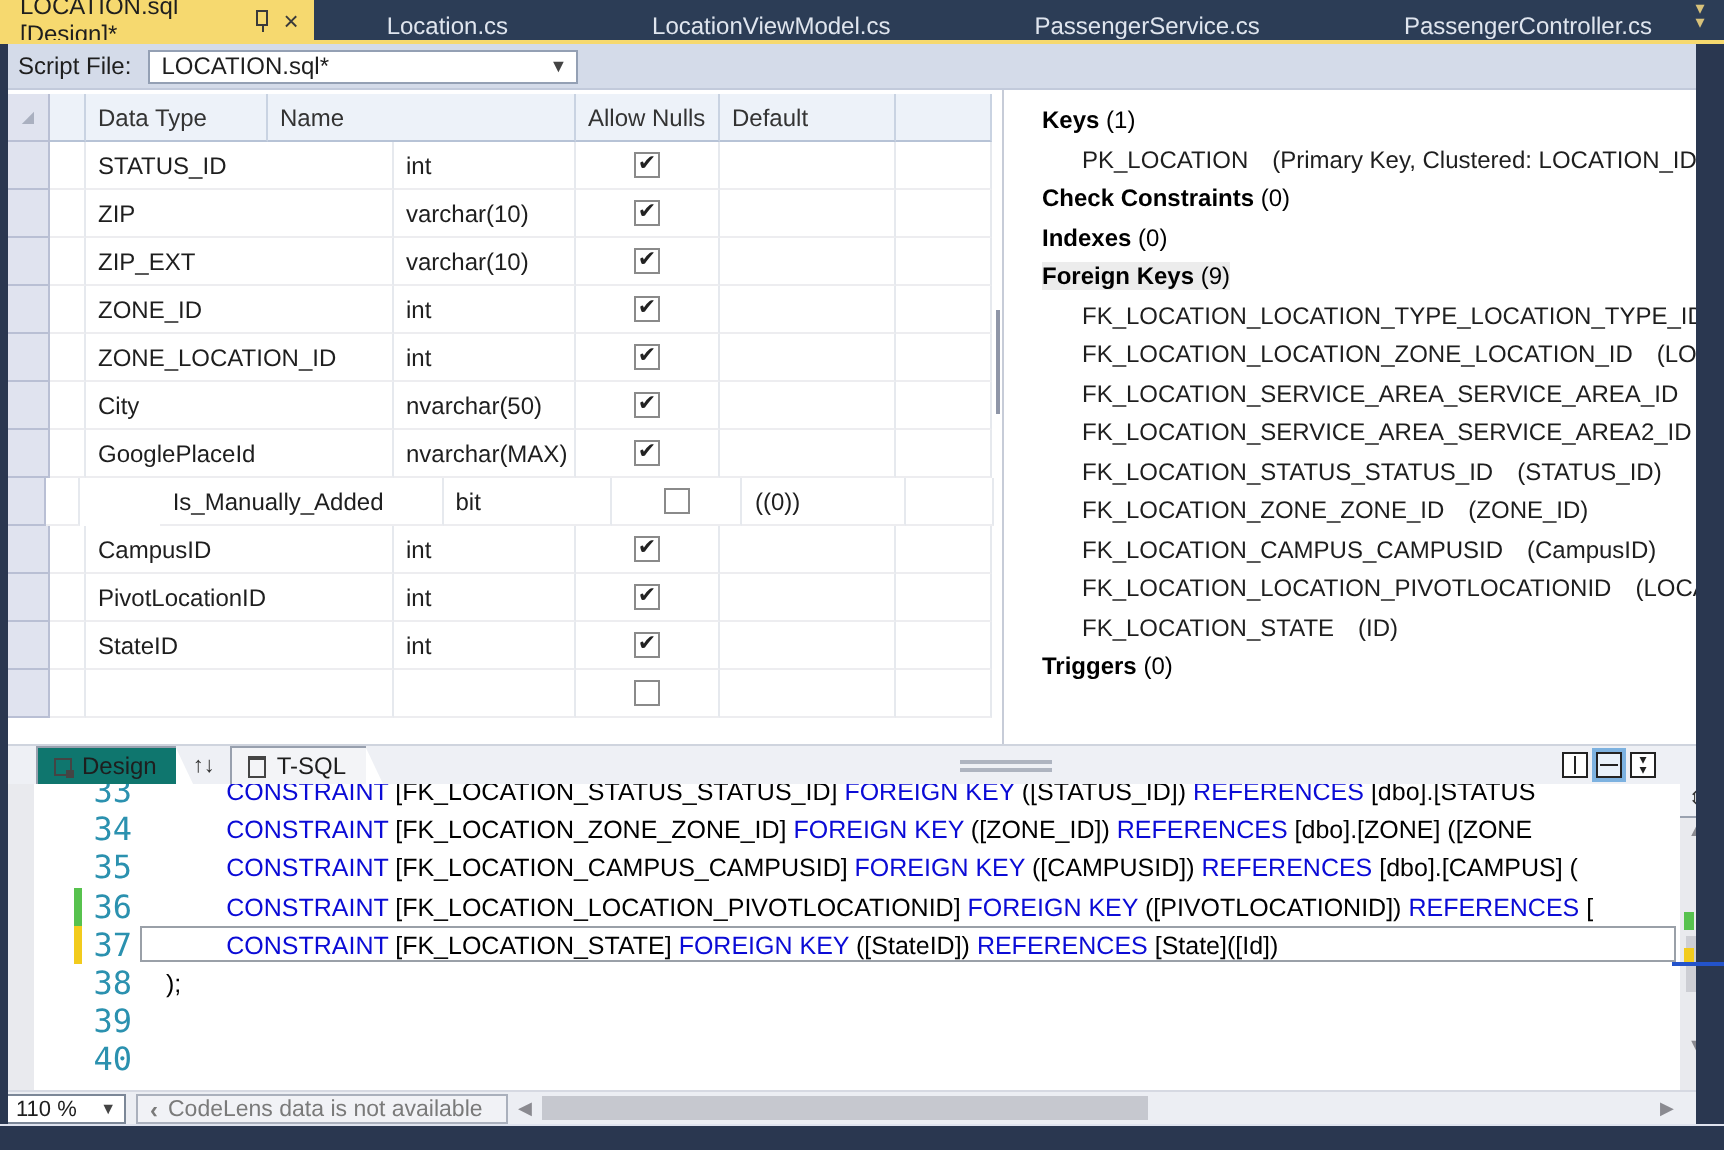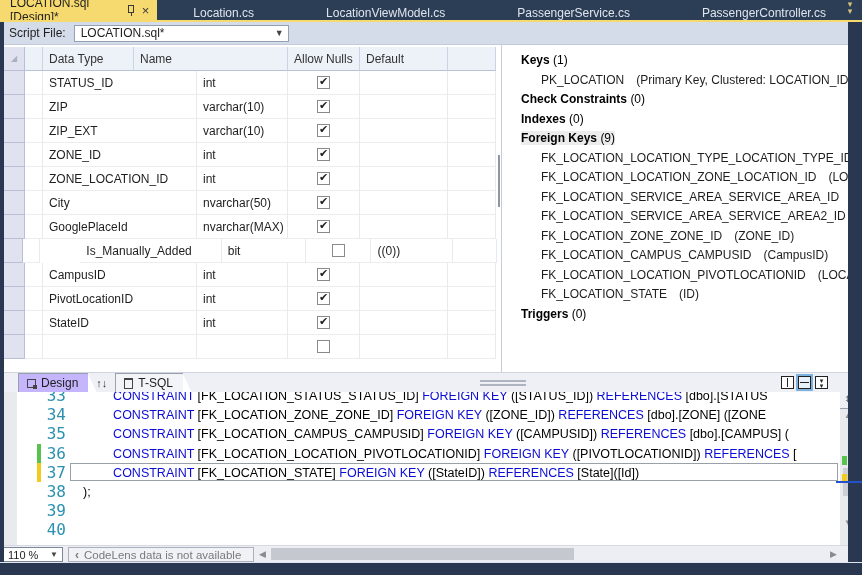--- a/index.html
+++ b/index.html
@@ -50,21 +50,21 @@
   
   .props{position:absolute;left:507px;top:0;width:341px;height:327px;background:#fff;overflow:hidden;padding-top:6px;}
   .psec{font-size:12px;line-height:19.5px;padding-left:14px;white-space:nowrap;color:#000;}
   .psec .plabel{font-weight:bold;}
   .psec.selected .sel-wrap{background:#ececec;}
   .pitem{font-size:12px;line-height:19.5px;padding-left:34px;white-space:nowrap;color:#1e1e1e;}
   .pitem .pdetail{margin-left:12px;}
 
   
   .btabs{position:absolute;left:0;top:372px;width:848px;height:20px;background:#eef0f5;border-top:1px solid #cfd4de;display:flex;align-items:flex-end;}
-  .btab{position:relative;height:19px;display:flex;align-items:center;gap:5px;font-size:12px;color:#1e1e1e;padding:0 10px 0 8px;border:1px solid #98a0ae;border-bottom:none;background:#c4b5fd;}
+  .btab{position:relative;height:19px;display:flex;align-items:center;gap:5px;font-size:12px;color:#1e1e1e;padding:0 10px 0 8px;border:1px solid #98a0ae;border-bottom:none;background:#0f766e;}
   .btab.slant{border-right:none;}
   .btab.slant::after{content:"";position:absolute;right:-9px;top:0;width:0;height:0;border-left:9px solid #fff;border-top:19px solid transparent;}
   .btab.inactive{background:#f3f4f7;}
   .btab-gap{width:18px;}
   .swap-icon{font-size:11px;color:#333;padding:0 8px;align-self:center;}
   .design-icon{width:9px;height:9px;border:1px solid #444;position:relative;}
   .design-icon::after{content:"";position:absolute;right:-2px;bottom:-2px;width:4px;height:4px;background:#444;}
   .tsql-icon{width:9px;height:11px;border:1px solid #444;box-shadow:inset 0 3px 0 -2px #444, inset 0 6px 0 -5px #444;}
   .btab-grip{position:absolute;left:480px;top:7px;width:46px;height:6px;border-top:2px solid #aeb4c0;border-bottom:2px solid #aeb4c0;}
   .btab-icons{position:absolute;right:20px;top:3px;display:flex;gap:4px;align-items:center;}
@@ -291,20 +291,21 @@
     <div class="props" id="props">
         <div class="psec"><span class="sel-wrap"><span class="plabel">Keys</span> <span class="pcount">(1)</span></span></div>
         <div class="pitem"><span class="pname">PK_LOCATION</span><span class="pdetail">(Primary Key, Clustered: LOCATION_ID)</span></div>
         <div class="psec"><span class="sel-wrap"><span class="plabel">Check Constraints</span> <span class="pcount">(0)</span></span></div>
         <div class="psec"><span class="sel-wrap"><span class="plabel">Indexes</span> <span class="pcount">(0)</span></span></div>
         <div class="psec selected"><span class="sel-wrap"><span class="plabel">Foreign Keys</span> <span class="pcount">(9)</span></span></div>
         <div class="pitem"><span class="pname">FK_LOCATION_LOCATION_TYPE_LOCATION_TYPE_ID</span></div>
         <div class="pitem"><span class="pname">FK_LOCATION_LOCATION_ZONE_LOCATION_ID</span><span class="pdetail">(LOCATI</span></div>
         <div class="pitem"><span class="pname">FK_LOCATION_SERVICE_AREA_SERVICE_AREA_ID</span></div>
         <div class="pitem"><span class="pname">FK_LOCATION_SERVICE_AREA_SERVICE_AREA2_ID</span></div>
+        <div class="pitem"><span class="pname">FK_LOCATION_STATUS_STATUS_ID</span><span class="pdetail">(STATUS_ID)</span></div>
         <div class="pitem"><span class="pname">FK_LOCATION_ZONE_ZONE_ID</span><span class="pdetail">(ZONE_ID)</span></div>
         <div class="pitem"><span class="pname">FK_LOCATION_CAMPUS_CAMPUSID</span><span class="pdetail">(CampusID)</span></div>
         <div class="pitem"><span class="pname">FK_LOCATION_LOCATION_PIVOTLOCATIONID</span><span class="pdetail">(LOCATIO</span></div>
         <div class="pitem"><span class="pname">FK_LOCATION_STATE</span><span class="pdetail">(ID)</span></div>
         <div class="psec"><span class="sel-wrap"><span class="plabel">Triggers</span> <span class="pcount">(0)</span></span></div>
       </div>
   </div>
 
   <div class="btabs">
     <div class="btab-gap"></div>

